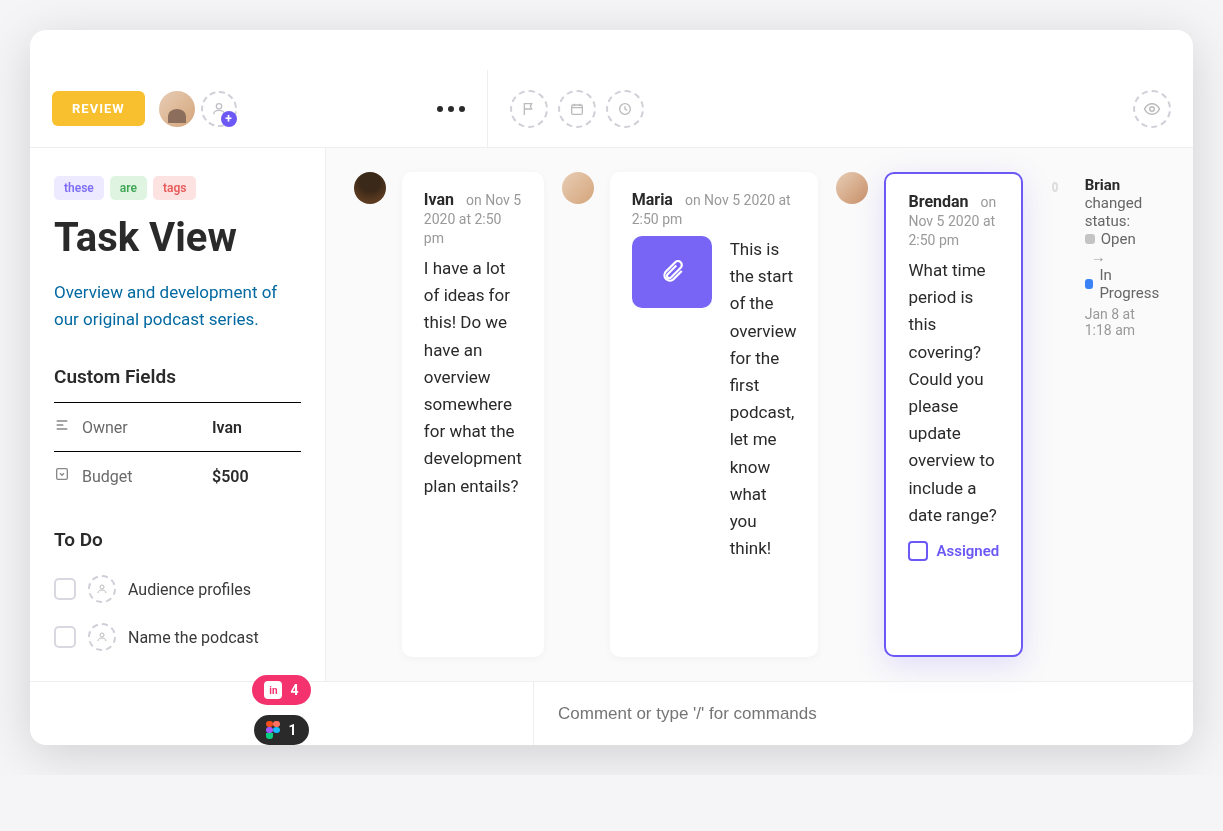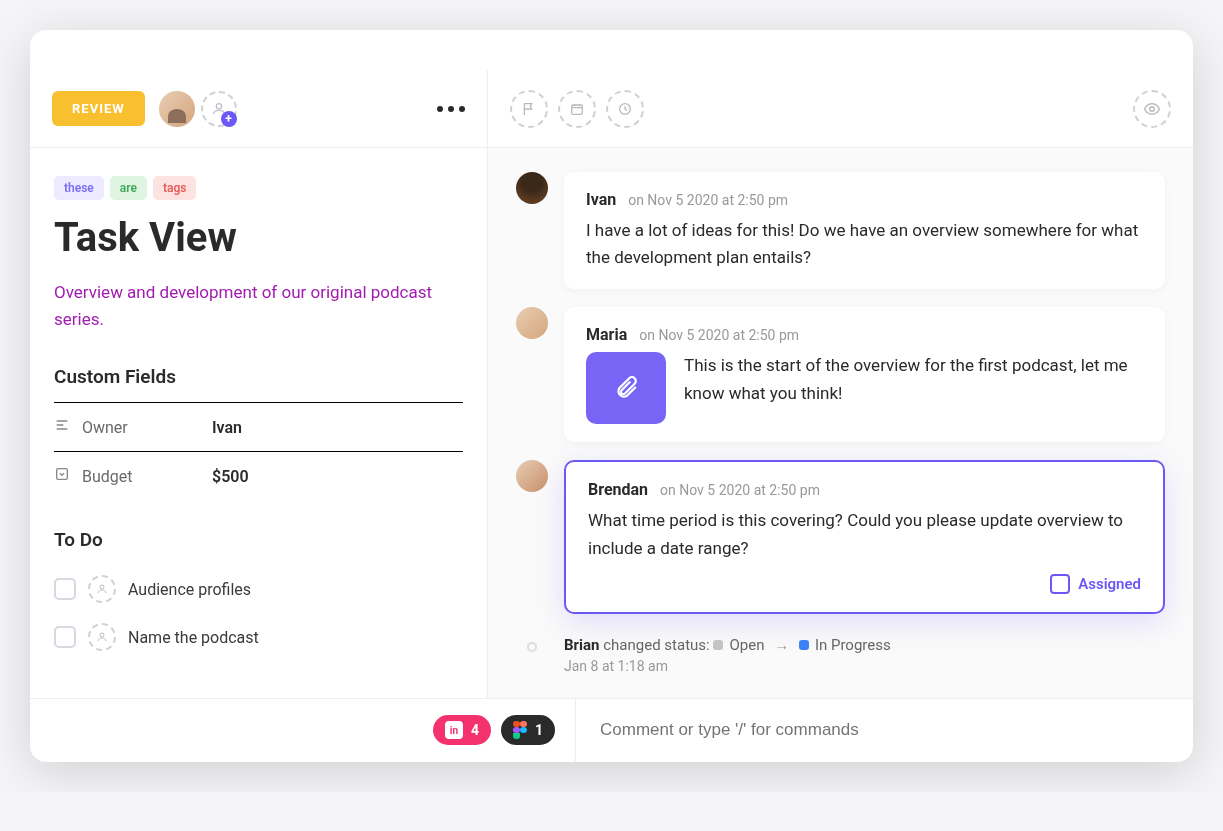--- a/index.html
+++ b/index.html
@@ -84,21 +84,21 @@
 .left-pane {
   width:458px; border-right:1px solid #eee;
   padding: 28px 24px 20px 24px;
 }
 .tags-row { display:flex; gap:6px; margin-bottom:14px; }
 .tag { font-size:12px; font-weight:600; padding:5px 10px; border-radius:5px; }
 .tag-purple { background:#ede9fe; color:#7c6ef5; }
 .tag-green { background:#dff5e2; color:#3fa655; }
 .tag-pink { background:#fde2e2; color:#e85a5a; }
 .page-title { font-size:40px; font-weight:700; margin-bottom:18px; }
-.page-desc { font-size:17px; color:#a21caf; line-height:1.6; margin-bottom:32px; }
+.page-desc { font-size:17px; color:#0369a1; line-height:1.6; margin-bottom:32px; }
 .section-title { font-size:19px; font-weight:600; margin-bottom:14px; }
 .field-row {
   display:flex; align-items:center; padding:14px 0;
   border-top:1px solid #000000;
 }
 .field-icon { width:28px; color:#888; }
 .field-label { width:130px; color:#6a6a6a; font-size:16px; }
 .field-value { font-weight:600; font-size:16px; }
 .field-chip { background:#29c4e6; color:#fff; font-weight:600; font-size:14px; padding:5px 12px; border-radius:4px; }
 .todo-section { margin-top:28px; }
@@ -107,21 +107,21 @@
   width:22px;height:22px;border:2px solid #d8d8e0;border-radius:5px;
 }
 .assignee-circle {
   width:28px;height:28px;border-radius:50%;
   border:2px dashed #d0d0d8;
   display:flex;align-items:center;justify-content:center;
 }
 .todo-label { font-size:16px; color:#3a3a3a; }
 .right-pane {
   flex:1; background:#fafafa; padding:24px 28px;
-  display:flex;flex-direction:column;gap:18px;
+  display:flex;flex-direction:row;gap:18px;
 }
 .comment-block { display:flex; gap:16px; }
 .comment-avatar {
   width:32px;height:32px;border-radius:50%;flex-shrink:0;
 }
 .av-1 { background: radial-gradient(circle at 50% 30%, #3a2818 35%, #5a3a20 70%); }
 .av-2 { background: linear-gradient(135deg,#e8cdb5,#d4a57b); }
 .av-3 { background: linear-gradient(135deg,#e8cdb5,#c89068); }
 .comment-card {
   flex:1; background:#fff; border-radius:10px;
@@ -152,22 +152,22 @@
 }
 .activity-text { font-size:15px; color:#666; }
 .activity-text b { color:#2a2a2a; font-weight:700; }
 .status-pill { display:inline-flex;align-items:center;gap:6px; }
 .status-sq { width:10px;height:10px;border-radius:3px;display:inline-block; }
 .sq-gray{ background:#c4c4c4; } .sq-blue{ background:#3b82f6; }
 .arrow { margin:0 6px; color:#999; }
 .activity-time { font-size:14px; color:#999; margin-top:4px; }
 .footer { display:flex; height:64px; border-top:1px solid #eee; }
 .footer-left {
-  width:546px; border-right:1px solid #eee;
-  display:flex;align-items:center;justify-content:flex-end;padding:0 20px;gap:10px;
+  width:504px; border-right:1px solid #eee;
+  display:flex;align-items:center;justify-content:flex-end;padding:0 20px;gap:10px;flex-direction:column;
 }
 .integration-badge {
   display:flex;align-items:center;gap:8px;
   padding:6px 12px;border-radius:18px;font-weight:700;color:#fff;font-size:14px;
 }
 .ib-pink { background:#f3326e; }
 .ib-dark { background:#2a2a2a; }
 .ib-icon { width:18px;height:18px;border-radius:4px;display:flex;align-items:center;justify-content:center;font-size:10px;font-weight:700; }
 .ib-pink .ib-icon { background:#fff;color:#f3326e; }
 .figma-icon {

